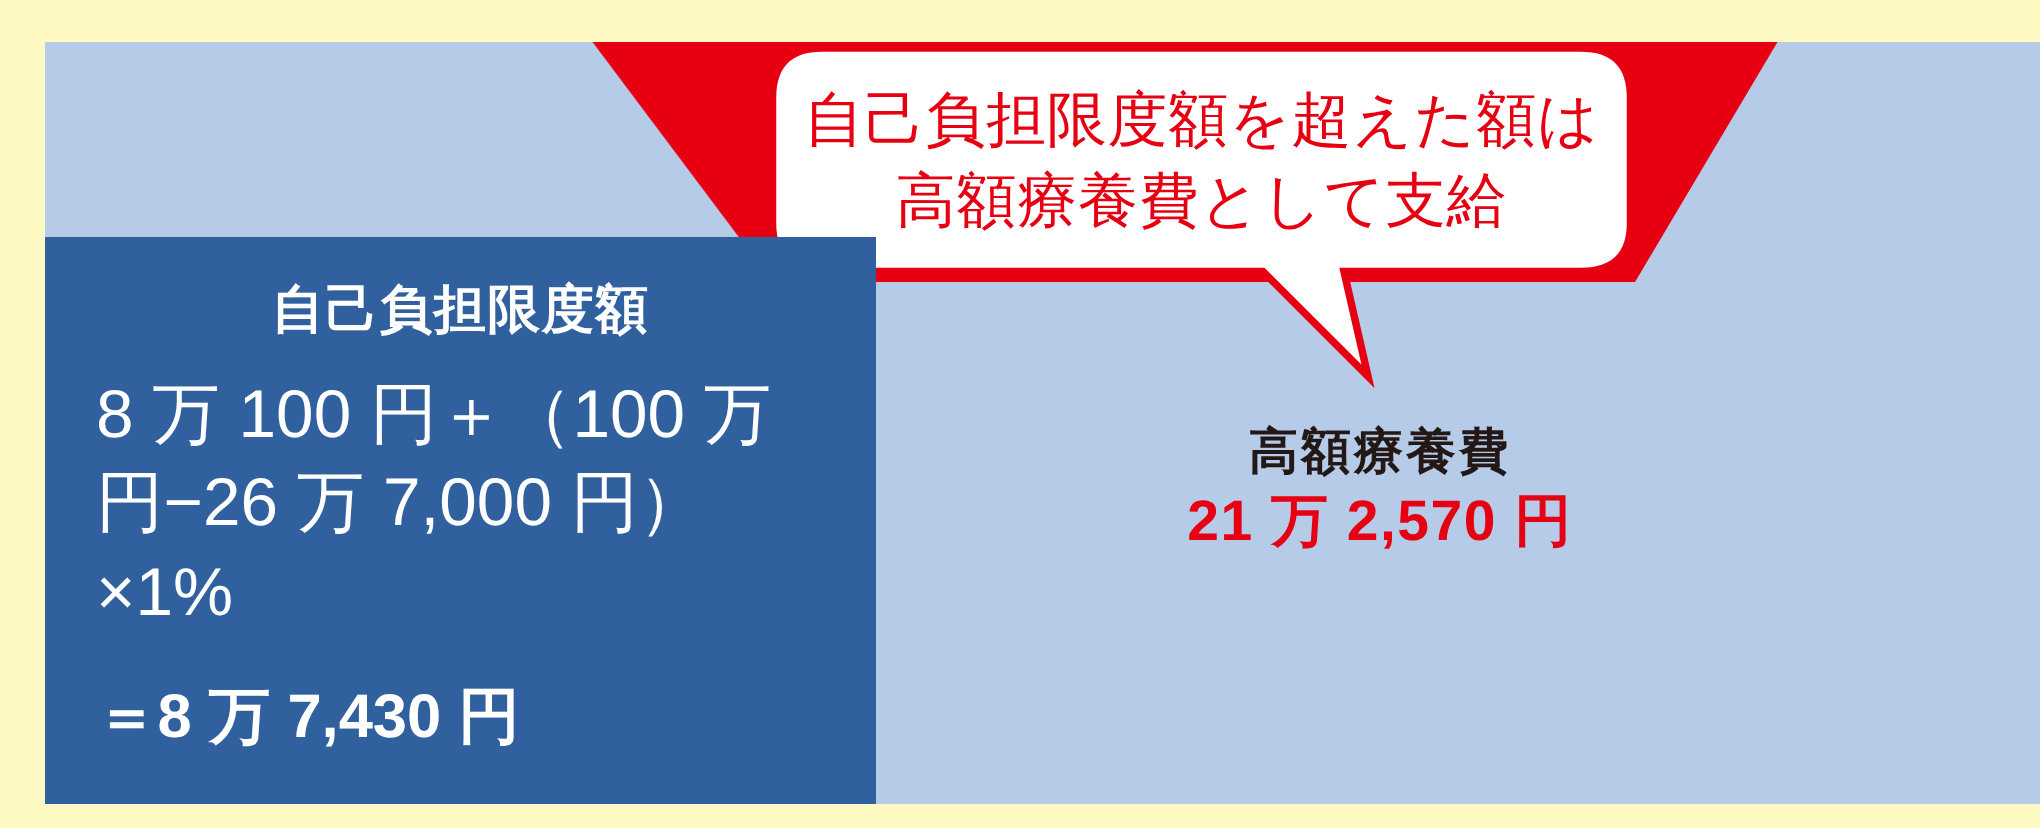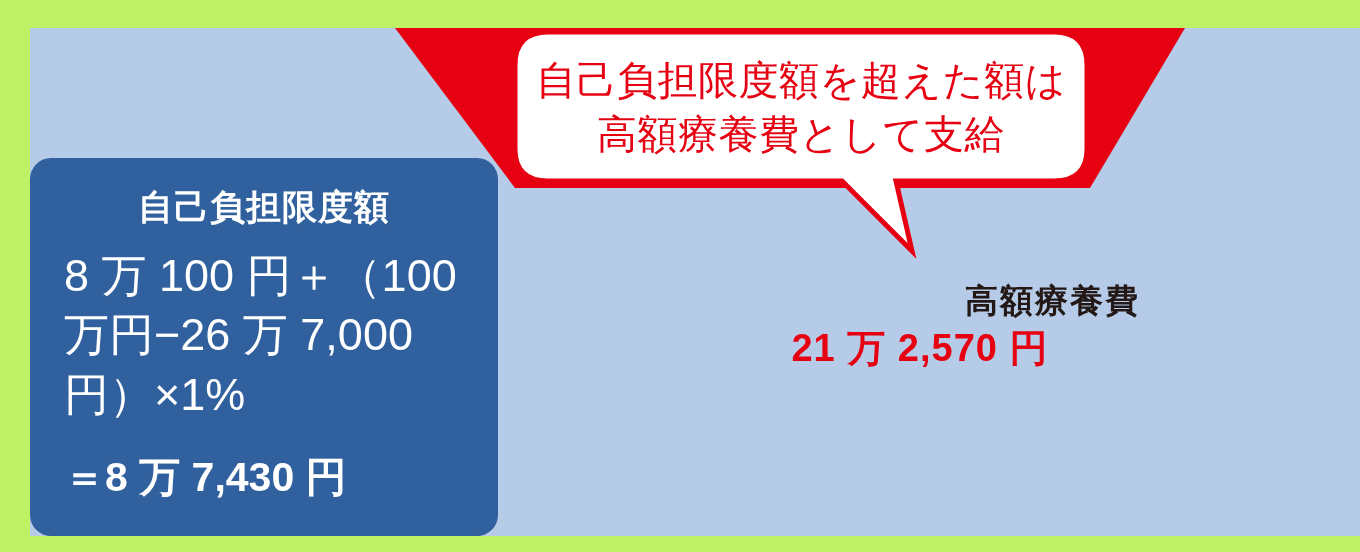--- a/index.html
+++ b/index.html
@@ -11,21 +11,21 @@
     width: 1360px;
     height: 552px;
     font-family: "Liberation Sans", "DejaVu Sans", sans-serif;
     overflow: hidden;
   }
 
   #canvas {
     position: relative;
     width: 1360px;
     height: 552px;
-    background: #bef264;
+    background: #fef9c3;
   }
 
   
   .bg-panel {
     position: absolute;
     left: 30px;
     top: 28px;
     width: 1330px;
     height: 508px;
     background: #b5cbe8;
@@ -72,26 +72,25 @@
     letter-spacing: 0.5px;
     white-space: nowrap;
     pointer-events: none;
   }
 
   
   .limit-box {
     position: absolute;
     left: 30px;
     top: 158px;
-    width: 468px;
+    width: 554px;
     height: 378px;
     background: #30619e;
     box-sizing: border-box;
     padding: 28px 34px 0 34px;
-    border-radius: 21px;
   }
   .limit-title {
     color: #ffffff;
     font-size: 35px;
     font-weight: bold;
     text-align: center;
     letter-spacing: 1px;
     line-height: 1.2;
   }
   .limit-formula {
@@ -117,21 +116,20 @@
     top: 280px;
     width: 440px;
     text-align: center;
   }
   .benefit-title {
     color: #231815;
     font-size: 33px;
     font-weight: bold;
     letter-spacing: 2px;
     line-height: 1.25;
-    text-align: right;
   }
   .benefit-amount {
     color: #e60012;
     font-size: 38px;
     font-weight: bold;
     letter-spacing: 1px;
     margin-top: 4px;
     line-height: 1.25;
   }
 

